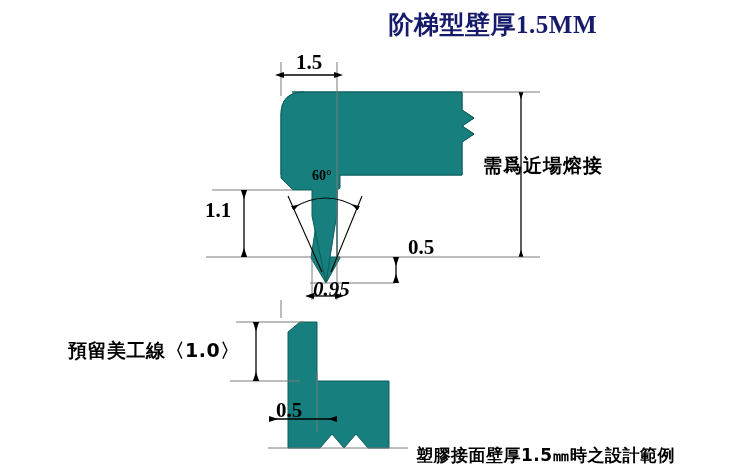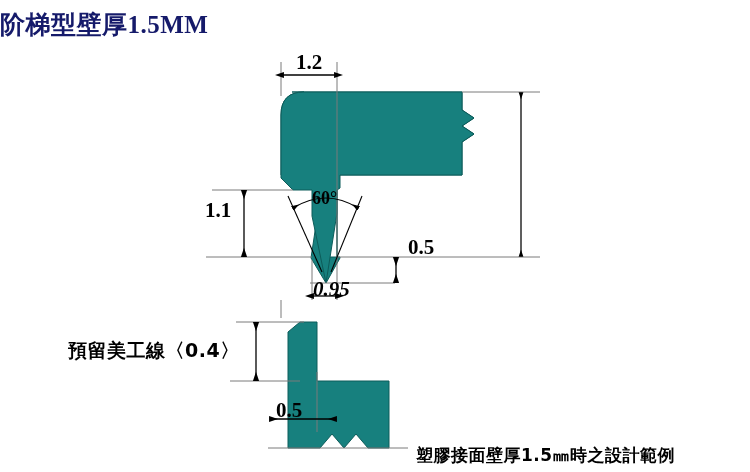--- a/index.html
+++ b/index.html
@@ -29,41 +29,40 @@
   .txt {
     position: absolute;
     white-space: nowrap;
     color: #000000;
     font-weight: bold;
   }
   #page-title {
     left: 0;
     top: 8px;
     width: 597px;
-    text-align: left;
+    text-align: right;
     font-size: 25px;
     font-weight: bold;
     color: #151a6a;
     letter-spacing: 0.5px;
   }
   #dim-1-5 {
     left: 296px;
     top: 50px;
     font-size: 21px;
   }
   #dim-1-1 {
     left: 205px;
     top: 198px;
     font-size: 21px;
   }
   #dim-angle {
     left: 312px;
     top: 168px;
-    font-size: 18px;
-    margin-top: 20px;
+    font-size: 14px;
   }
   #dim-0-95 {
     left: 313px;
     top: 277px;
     font-size: 21px;
     font-style: italic;
   }
   #dim-0-5-upper {
     left: 408px;
     top: 235px;
@@ -238,30 +237,31 @@
 
       <line x1="256" y1="323" x2="256" y2="380" marker-start="url(#arrIn)" marker-end="url(#arrIn)"></line>
 
       <line x1="270" y1="419" x2="336" y2="419" marker-start="url(#arrIn)" marker-end="url(#arrIn)"></line>
     </g>
 
   </svg>
 
   <div class="txt" id="page-title">阶梯型壁厚1.5MM</div>
 
-  <div class="txt" id="dim-1-5">1.2</div>
+  <div class="txt" id="dim-1-5">1.5</div>
 
   <div class="txt" id="dim-1-1">1.1</div>
 
   <div class="txt" id="dim-angle">60°</div>
 
   <div class="txt" id="dim-0-95">0.95</div>
 
   <div class="txt" id="dim-0-5-upper">0.5</div>
 
   <div class="txt" id="dim-0-5-lower">0.5</div>
 
-
-  <div class="txt" id="note-trimline">預留美工線〈0.4〉</div>
+  <div class="txt" id="note-weld">需爲近場熔接</div>
+
+  <div class="txt" id="note-trimline">預留美工線〈1.0〉</div>
 
   <div class="txt" id="note-caption">塑膠接面壁厚1.5㎜時之設計範例</div>
 
 </div>
 
 </body></html>

